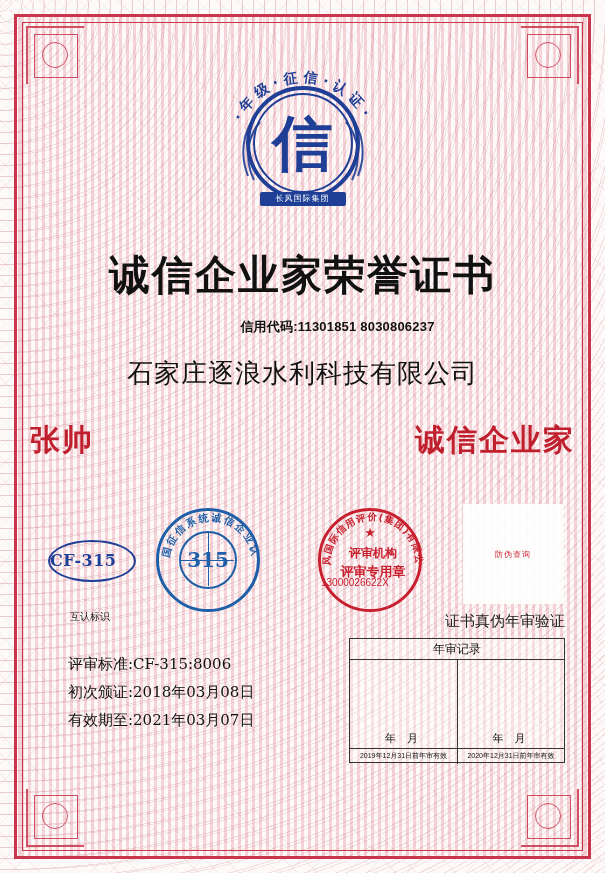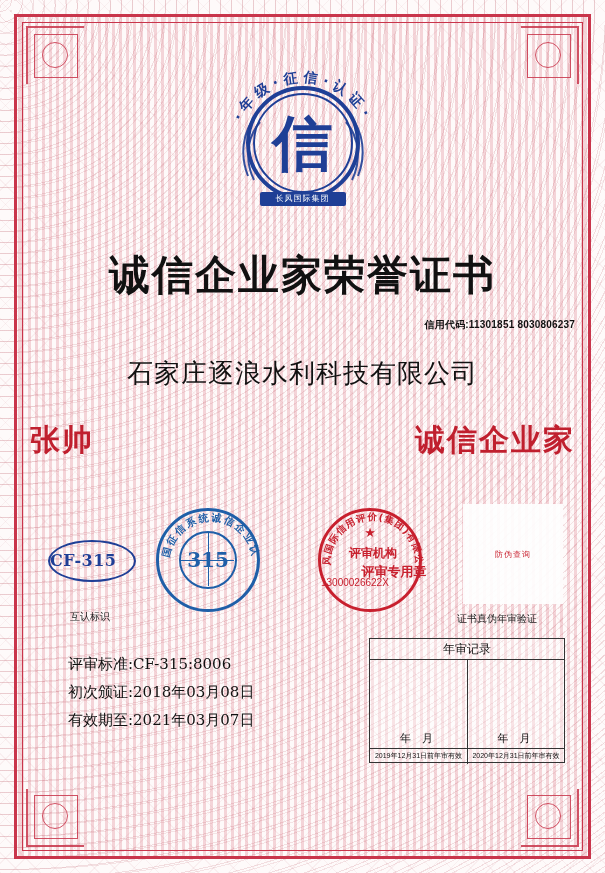--- a/index.html
+++ b/index.html
@@ -157,22 +157,22 @@
     font-weight: bold;
     font-size: 41px;
     letter-spacing: 2px;
     color: #111111;
   }
   .credit-code {
     position: absolute;
     top: 288px;
     left: 0;
     width: 545px;
-    text-align: right;
-    font-size: 10px;
+    text-align: center;
+    font-size: 13px;
     font-weight: bold;
     color: #111111;
     letter-spacing: 0.2px;
     padding-left: 70px;
     box-sizing: border-box;
   }
   .company {
     position: absolute;
     top: 326px;
     left: 0;
@@ -298,21 +298,21 @@
   }
   .seal-red .line1, .seal-red .line2 {
     position: absolute;
     width: 104px;
     text-align: center;
     font-size: 12px;
     font-weight: bold;
     color: #c8202e;
   }
   .seal-red .line1 { top: 34px; }
-  .seal-red .line2 { top: 52px; font-size: 13px; margin-left: 21px; }
+  .seal-red .line2 { top: 52px; font-size: 13px; }
   .seal-red .code {
     position: absolute;
     width: 104px;
     bottom: 21px;
     font-size: 10px;
     color: #c8202e;
   }
   .seal-circ-text {
     position: absolute;
     left: 0; top: 0;
@@ -342,25 +342,25 @@
     align-items: center;
     justify-content: center;
     color: #c8202e;
     font-size: 8px;
     font-weight: normal;
     letter-spacing: 1px;
     pointer-events: none;
   }
   .qr-label {
     position: absolute;
-    right: 16px;
+    right: 8px;
     top: 112px;
     width: 124px;
     text-align: center;
-    font-size: 10px;
+    font-size: 15px;
     color: #222;
     font-family: Liberation Serif, serif;
   }
 
   
   .info-list {
     position: absolute;
     left: 16px;
     top: 620px;
     width: 290px;
@@ -371,21 +371,21 @@
   }
   .info-list div {
     white-space: nowrap;
     margin-left: 22px;
   }
 
   .annual-box {
     position: absolute;
     right: 10px;
     top: 608px;
-    width: 196px;
+    width: 216px;
     height: 125px;
     border: 1px solid #333;
     box-sizing: border-box;
     background: rgba(255,255,255,0.35);
   }
   .annual-title {
     height: 20px;
     line-height: 20px;
     text-align: center;
     font-size: 12px;

